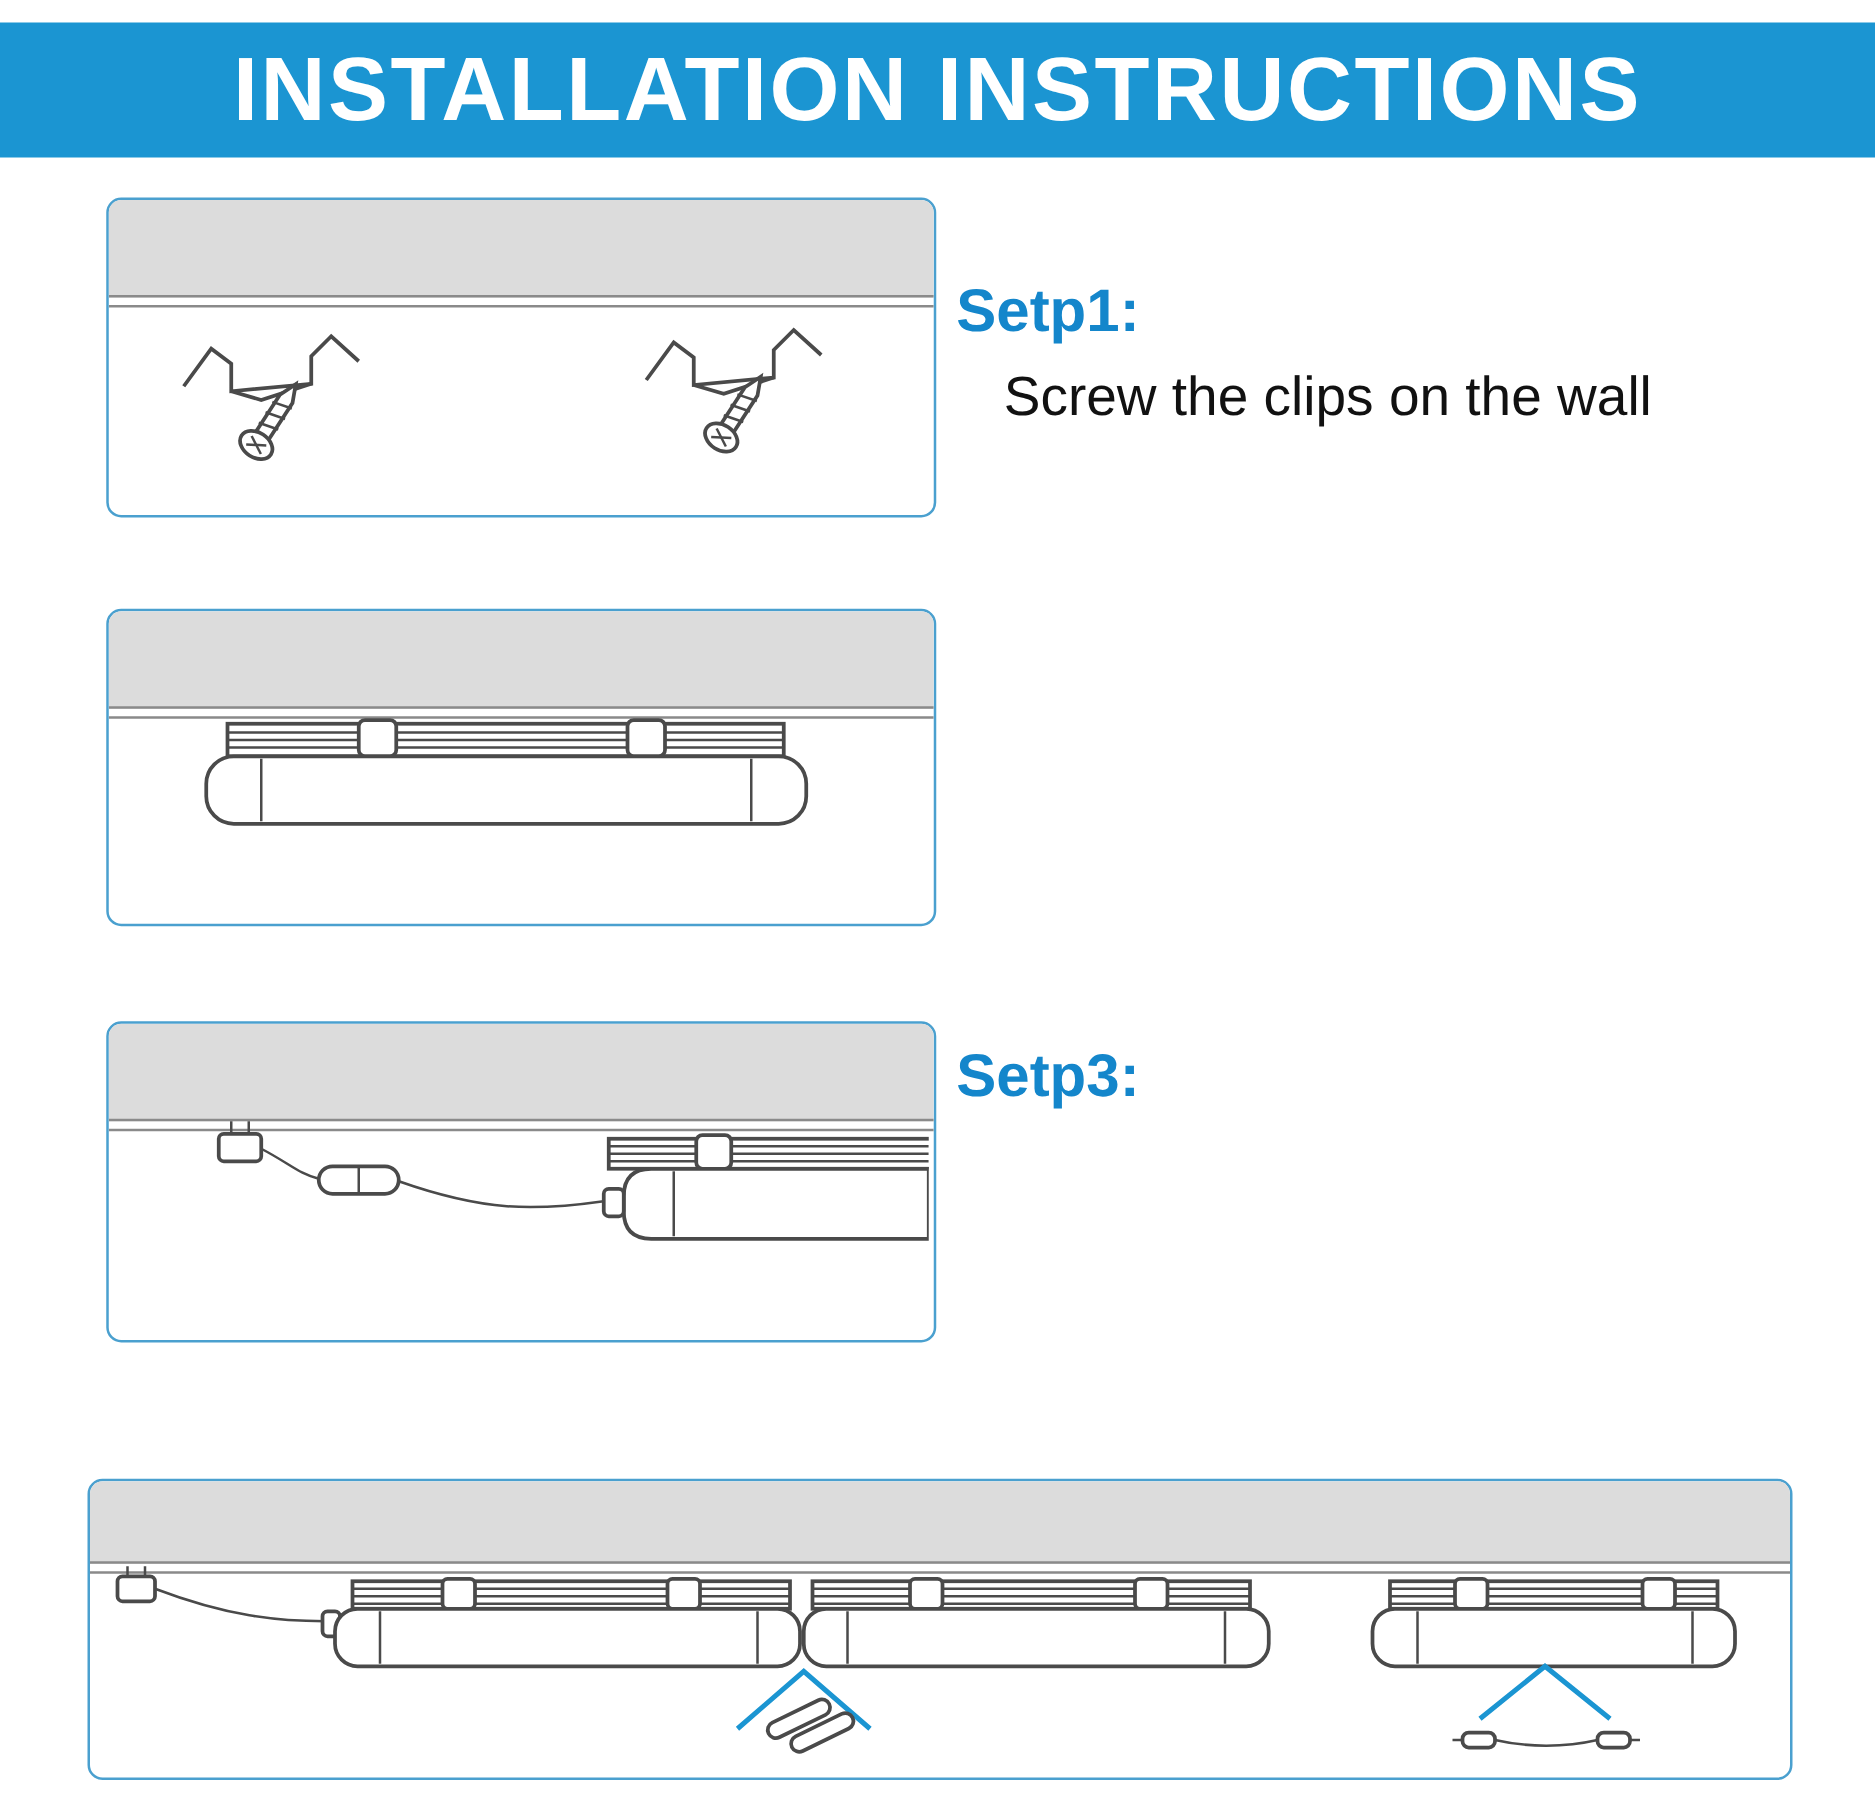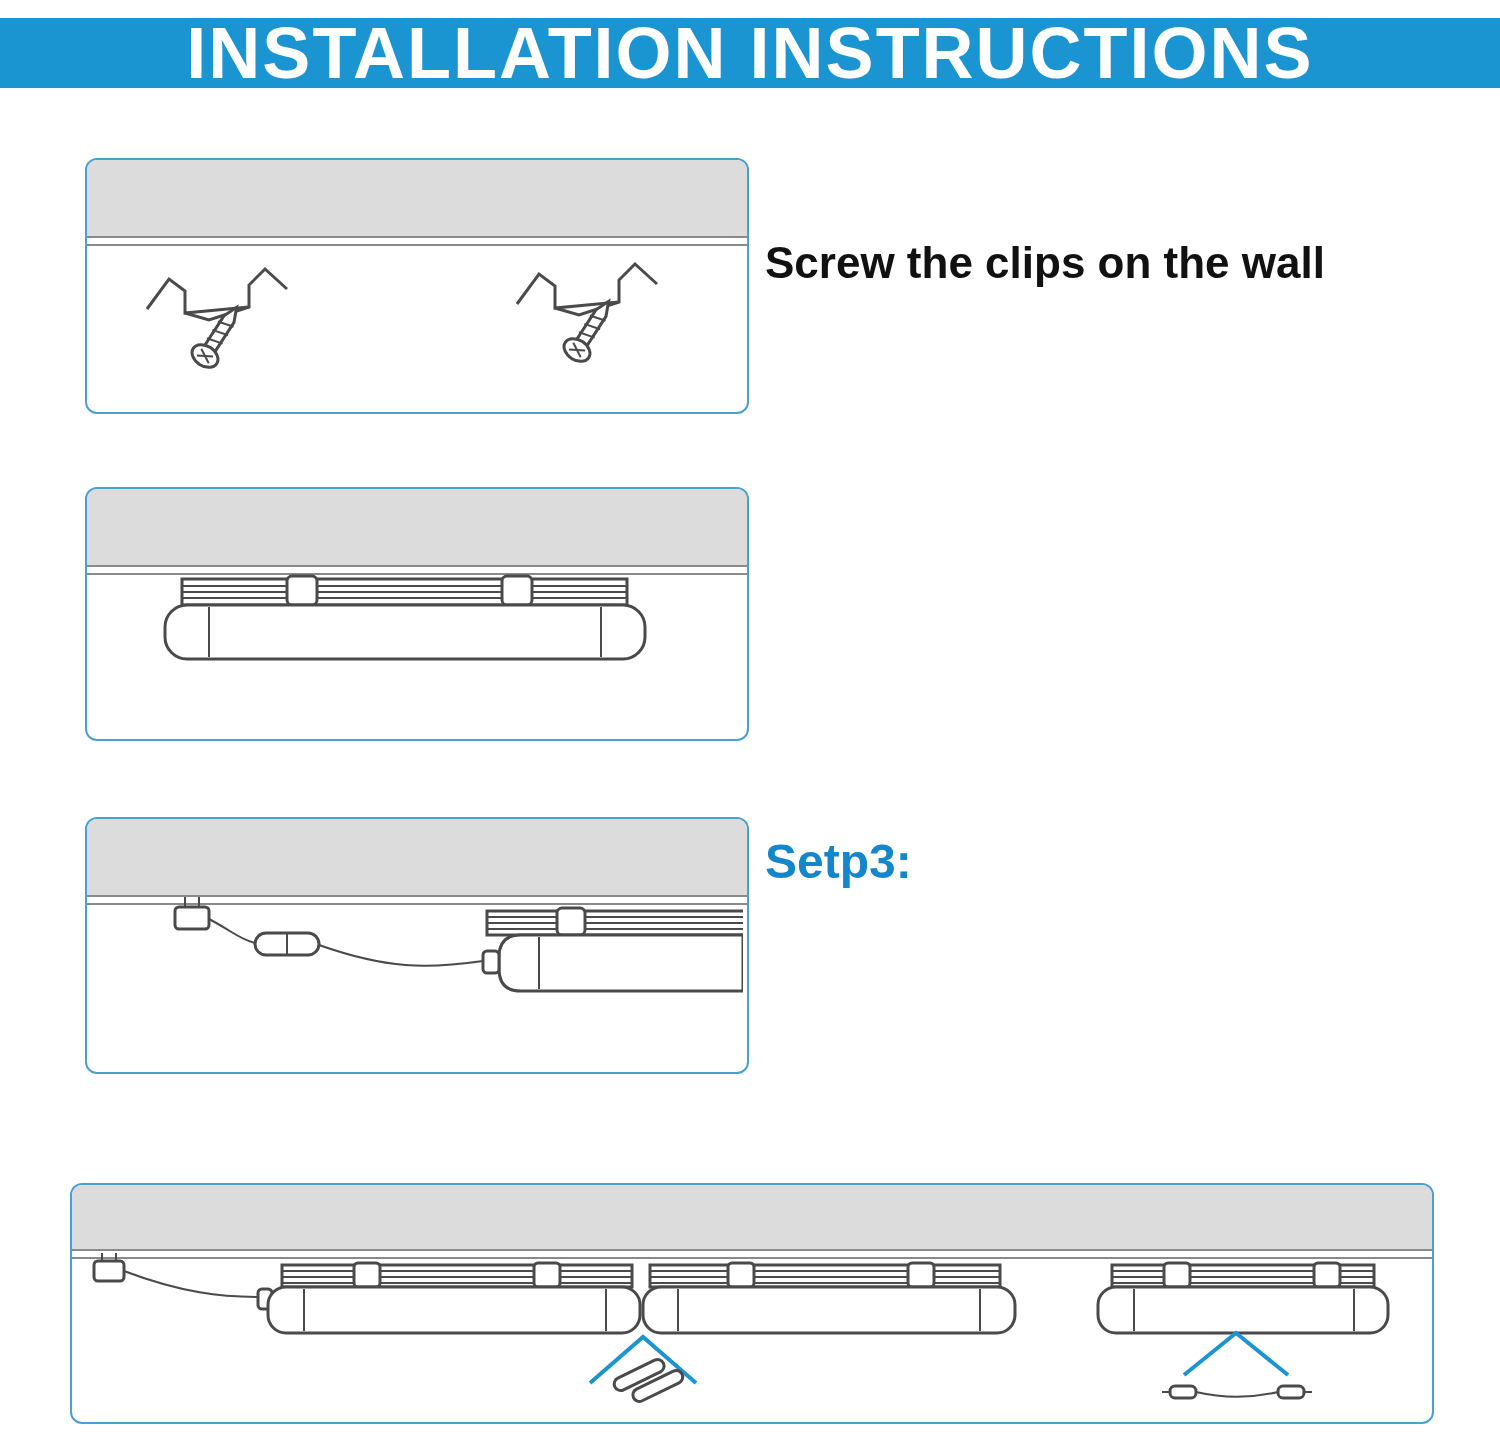--- a/index.html
+++ b/index.html
@@ -1,21 +1,21 @@
 <!DOCTYPE html>
 <html><head>
 <meta charset="utf-8">
 <style>
   html,body { margin:0; padding:0; }
   body {
     width:1500px; height:1444px; position:relative; background:#ffffff;
     font-family:"Liberation Sans", sans-serif; overflow:hidden;
   }
   .header {
-    position:absolute; top:18px; left:0; width:1500px; height:70px;
+    position:absolute; top:18px; left:0; width:1500px; height:108px;
     background:#1b95d2; display:flex; align-items:center; justify-content:center;
   }
   .header .title {
     color:#ffffff; font-size:72px; font-weight:bold; letter-spacing:2px; white-space:nowrap;
   }
   .panel {
     position:absolute; border:2px solid #4aa0cf; border-radius:12px;
     background:#ffffff; overflow:hidden;
   }
   .band {
@@ -26,21 +26,21 @@
   .diagram { position:absolute; left:0; top:0; }
   #panel-1 { left:85px; top:158px; width:660px; height:252px; }
   #panel-2 { left:85px; top:487px; width:660px; height:250px; }
   #panel-3 { left:85px; top:817px; width:660px; height:253px; }
   #panel-4 { left:70px; top:1183px; width:1360px; height:237px; }
   .step-text { position:absolute; left:765px; width:720px; }
   #text-1 { top:222px; }
   #text-2 { top:538px; }
   #text-3 { top:834px; }
   .step-label { color:#1486cb; font-size:48px; font-weight:bold; }
-  .step-desc { color:#111111; font-size:44px; font-weight:bold; margin-top:16px; white-space:nowrap; }
+  .step-desc { color:#111111; font-size:44px; font-weight:normal; margin-top:16px; white-space:nowrap;margin-left:38px; }
   svg .ln { stroke:#4a4a4a; stroke-width:3; fill:none; }
   svg .shape { stroke:#4a4a4a; stroke-width:3; fill:#ffffff; }
   svg .thin { stroke:#4a4a4a; stroke-width:2; fill:none; }
   svg .blue { stroke:#1b95d2; stroke-width:4; fill:none; }
 </style>
 </head>
 <body>
 
 <div class="header">
   <div class="title">INSTALLATION INSTRUCTIONS</div>
@@ -72,20 +72,21 @@
       <line class="thin" x1="-8" y1="-16" x2="8" y2="-20"></line>
       <line class="thin" x1="-8" y1="-26" x2="8" y2="-30"></line>
       <line class="thin" x1="-8" y1="-36" x2="8" y2="-40"></line>
       <ellipse class="shape" cx="0" cy="0" rx="14" ry="10" stroke-width="2.5"></ellipse>
       <line class="thin" x1="-7" y1="-4" x2="7" y2="4"></line>
       <line class="thin" x1="-7" y1="4" x2="7" y2="-4"></line>
     </g>
   </svg>
 </div>
 <div class="step-text" id="text-1">
+  <div class="step-label">Setp1:</div>
   <div class="step-desc">Screw the clips on the wall</div>
 </div>
 
 <div class="panel" id="panel-2">
   <div class="band"></div>
   <div class="band-line"></div>
   <svg class="diagram" width="656" height="246" viewBox="0 0 656 246">
     <g>
       <rect class="shape" x="95" y="90" width="445" height="26" stroke-width="2"></rect>
       <line class="thin" x1="95" y1="97" x2="540" y2="97"></line>

